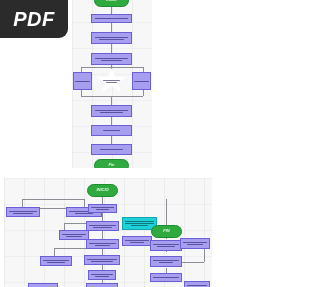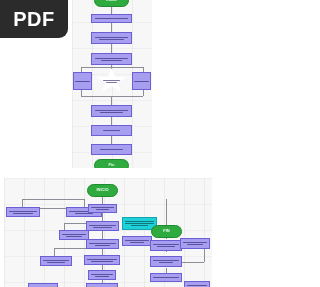--- a/index.html
+++ b/index.html
@@ -1,19 +1,19 @@
 <!DOCTYPE html>
 <html><head>
 <meta charset="utf-8">
 <style>
   html,body{margin:0;padding:0;background:#ffffff;}
   body{width:216px;height:287px;position:relative;overflow:hidden;
        font-family:"Liberation Sans","DejaVu Sans",sans-serif;}
 
-  #thumb{position:absolute;inset:0;background:#ffffff;overflow:hidden;}
+  #thumb{position:absolute;inset:0;background:#ffffff;overflow:hidden;font-style:italic;}
 
   
   .page{position:absolute;background:#f7f7f7;overflow:hidden;}
   .grid{position:absolute;inset:0;
         background-image:
           linear-gradient(to right,rgba(0,0,0,.045) 1px,transparent 1px),
           linear-gradient(to bottom,rgba(0,0,0,.03) 1px,transparent 1px);
         background-size:20px 26px;}
 
   

